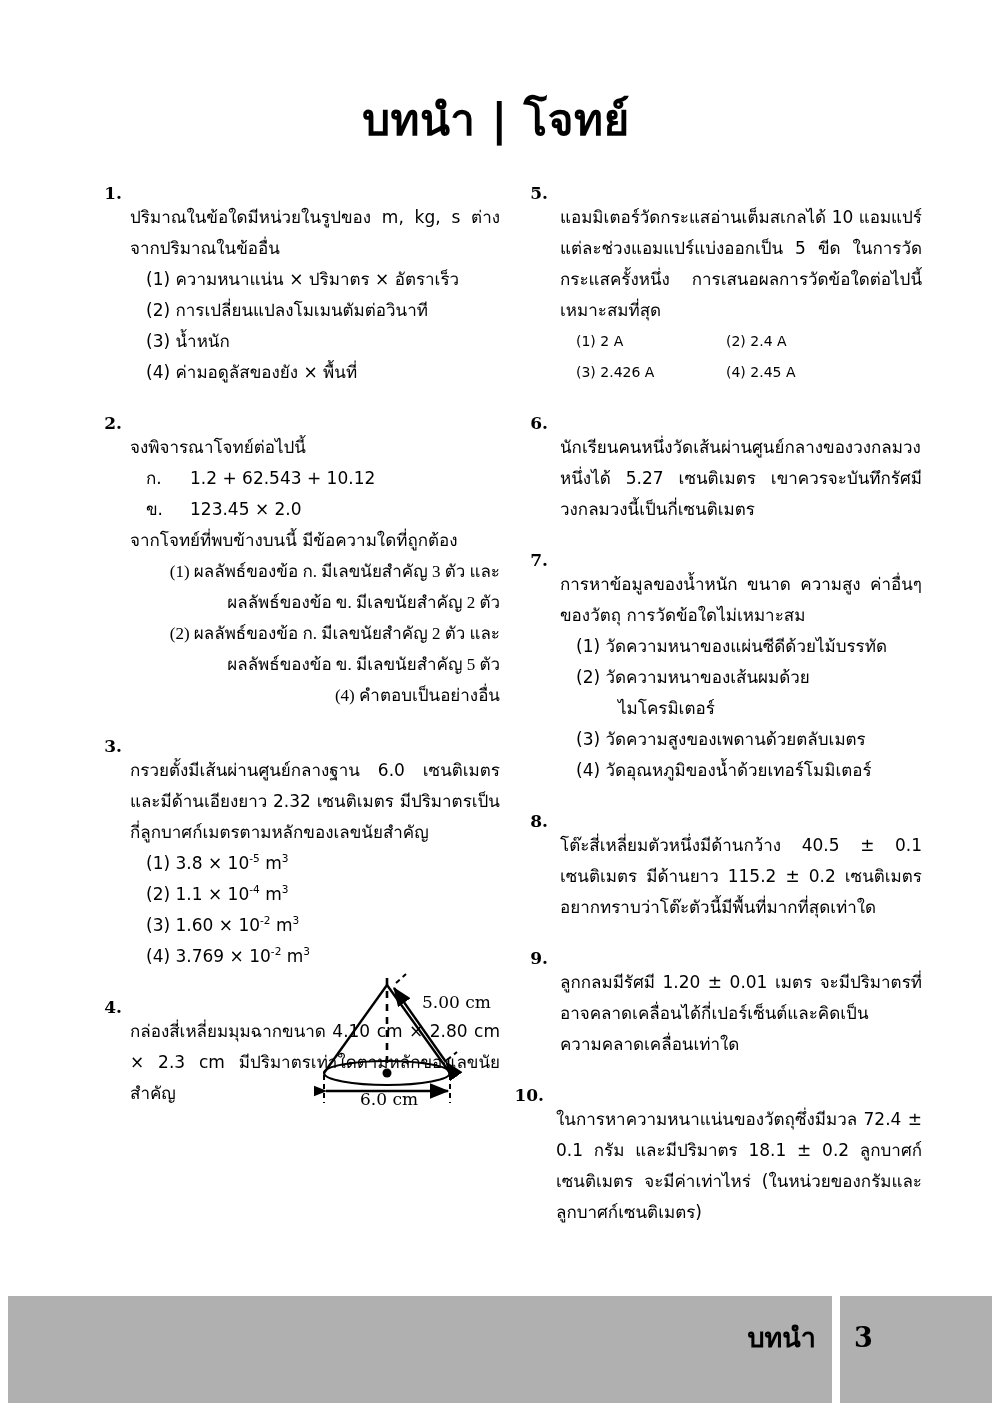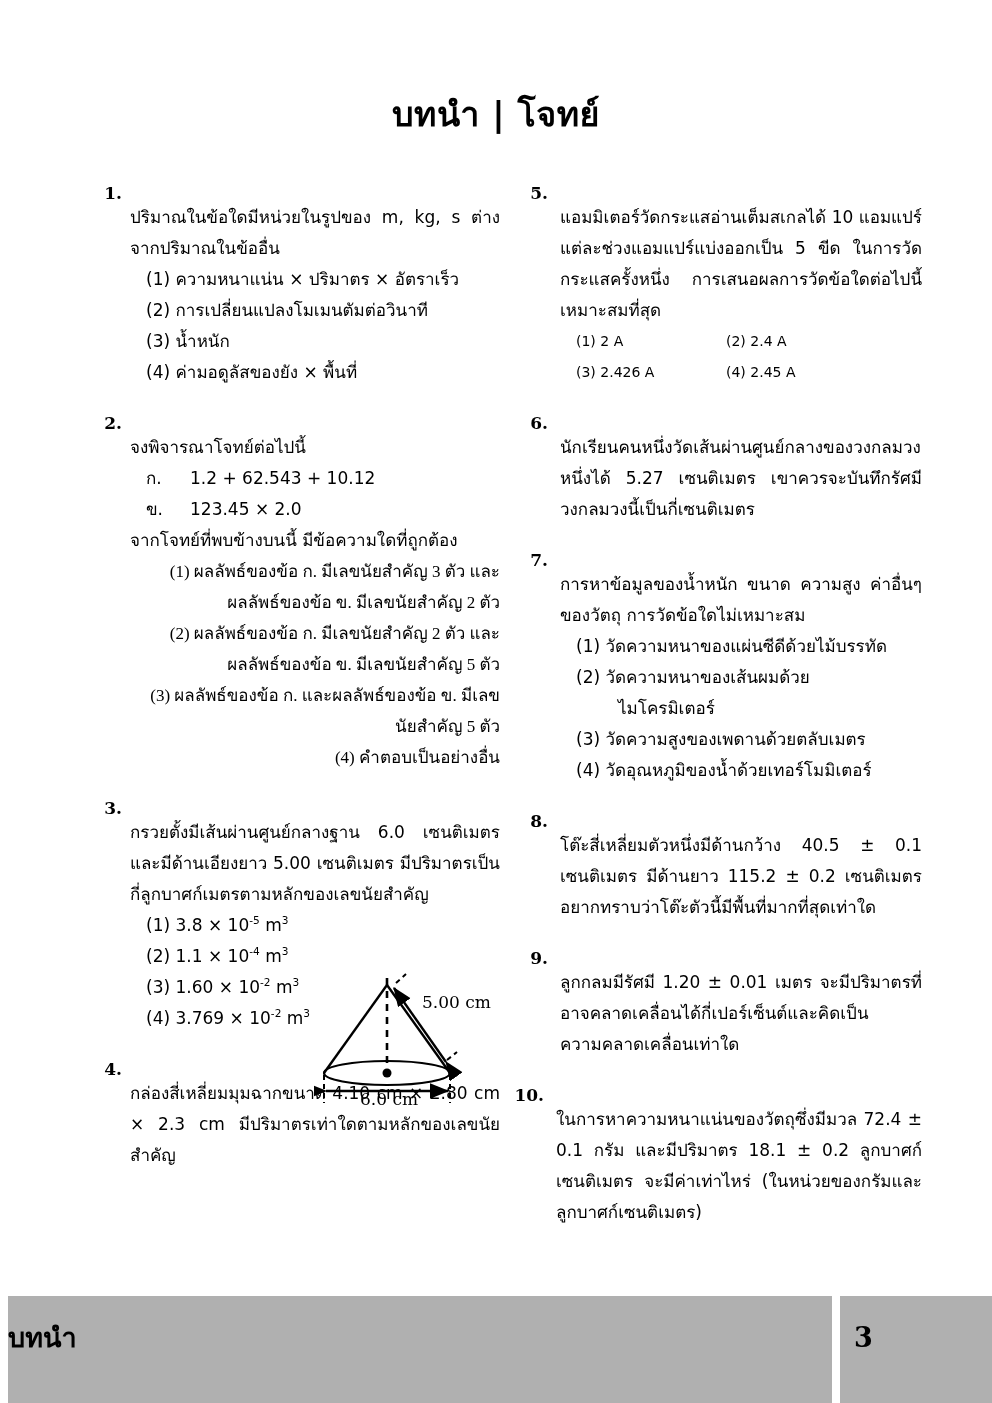--- a/index.html
+++ b/index.html
@@ -16,21 +16,21 @@
     overflow: hidden;
   }
 
   
   .page-title {
     position: absolute;
     top: 96px;
     left: 0;
     width: 992px;
     text-align: center;
-    font-size: 34px;
+    font-size: 44px;
     font-weight: bold;
     letter-spacing: 0.5px;
     line-height: 1.1;
   }
 
   
   .columns {
     position: absolute;
     top: 178px;
     left: 0;
@@ -134,21 +134,21 @@
   }
   .footer-bar {
     position: absolute;
     left: 8px;
     top: 16px;
     width: 824px;
     height: 107px;
     background: #b0b0b0;
     display: flex;
     align-items: flex-start;
-    justify-content: flex-start;
+    justify-content: flex-end;
   }
   .footer-chapter {
     font-size: 27px;
     font-weight: bold;
     margin-top: 28px;
     margin-right: 16px;
     line-height: 1;
   }
   .footer-page-box {
     position: absolute;
@@ -197,31 +197,30 @@
           <div class="q-stem nojust">จงพิจารณาโจทย์ต่อไปนี้</div>
           <div class="q-sub">
             <span class="lab">ก.</span><span class="mono-num">1.2 + 62.543 + 10.12</span>
           </div>
           <div class="q-sub">
             <span class="lab">ข.</span><span class="mono-num">123.45 × 2.0</span>
           </div>
           <div class="q-stem nojust">จากโจทย์ที่พบข้างบนนี้ มีข้อความใดที่ถูกต้อง</div>
           <div class="q-opt cont">(1) ผลลัพธ์ของข้อ ก. มีเลขนัยสำคัญ 3 ตัว และผลลัพธ์ของข้อ ข. มีเลขนัยสำคัญ 2 ตัว</div>
           <div class="q-opt cont">(2) ผลลัพธ์ของข้อ ก. มีเลขนัยสำคัญ 2 ตัว และผลลัพธ์ของข้อ ข. มีเลขนัยสำคัญ 5 ตัว</div>
-          <div class="q-opt cont">(3) ผลลัพธ์ของข้อ ก. และผลลัพธ์ของข้อ ข. มีเลขนัยสำคัญ 5 ตัว</div>
           <div class="q-opt cont">(4) คำตอบเป็นอย่างอื่น</div>
         </div>
       </div>
     </div>
 
     <div class="q">
       <div class="q-head">
         <div class="q-num">3.</div>
         <div class="q-body">
-          <div class="q-stem">กรวยตั้งมีเส้นผ่านศูนย์กลางฐาน 6.0 เซนติเมตร       และมีด้านเอียงยาว 5.00 เซนติเมตร มีปริมาตรเป็นกี่ลูกบาศก์เมตรตามหลักของเลขนัยสำคัญ</div>
+          <div class="q-stem">กรวยตั้งมีเส้นผ่านศูนย์กลางฐาน 6.0 เซนติเมตร       และมีด้านเอียงยาว 2.32 เซนติเมตร มีปริมาตรเป็นกี่ลูกบาศก์เมตรตามหลักของเลขนัยสำคัญ</div>
           <div class="q-opt">
             <span>(1) 3.8 × 10</span><sup>-5</sup>
             <span>m</span><sup>3</sup>
           </div>
           <div class="q-opt">
             <span>(2) 1.1 × 10</span><sup>-4</sup>
             <span>m</span><sup>3</sup>
           </div>
           <div class="q-opt">
             <span>(3) 1.60 × 10</span><sup>-2</sup>

